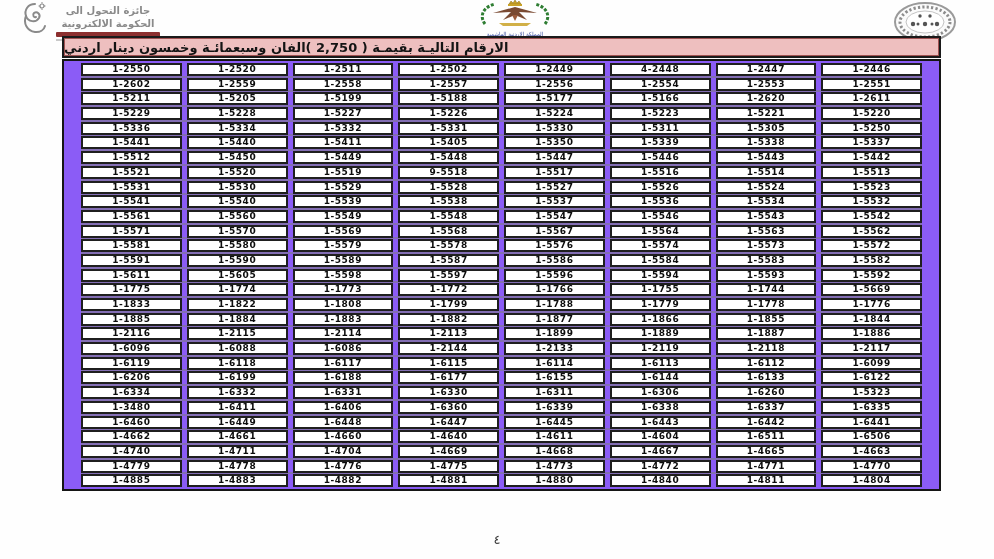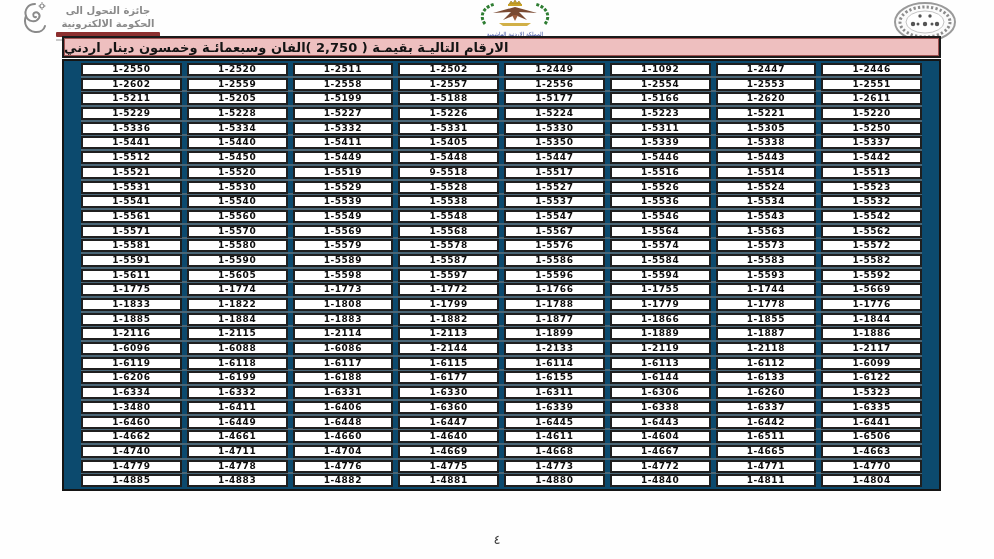--- a/index.html
+++ b/index.html
@@ -86,21 +86,21 @@
     justify-content: flex-end;
     direction: rtl;
     font-size: 13px;
     font-weight: bold;
     color: #141414;
     letter-spacing: 0.2px;
     margin-bottom: 1px;
   }
   .numbers-grid {
     border: 2px solid #151515;
-    background: #0c4a6e;
+    background: #8b5cf6;
     padding: 2px 17px;
   }
   .num-row {
     display: grid;
     grid-template-columns: repeat(8, 1fr);
     column-gap: 5px;
     height: 12.7px;
     margin-bottom: 2px;
     box-shadow: 0 2px 0 rgba(125,125,125,0.55);
   }
@@ -188,21 +188,21 @@
   <div class="title-bar">
     <span>الارقام التاليـة بقيمـة  ( 2,750 )الفان وسبعمائـة وخمسون دينار اردني</span>
   </div>
   <div class="numbers-grid">
       <div class="num-row">
         <div class="cell">1-2550</div>
         <div class="cell">1-2520</div>
         <div class="cell">1-2511</div>
         <div class="cell">1-2502</div>
         <div class="cell">1-2449</div>
-        <div class="cell">1-1092</div>
+        <div class="cell">4-2448</div>
         <div class="cell">1-2447</div>
         <div class="cell">1-2446</div>
       </div>
       <div class="num-row">
         <div class="cell">1-2602</div>
         <div class="cell">1-2559</div>
         <div class="cell">1-2558</div>
         <div class="cell">1-2557</div>
         <div class="cell">1-2556</div>
         <div class="cell">1-2554</div>

